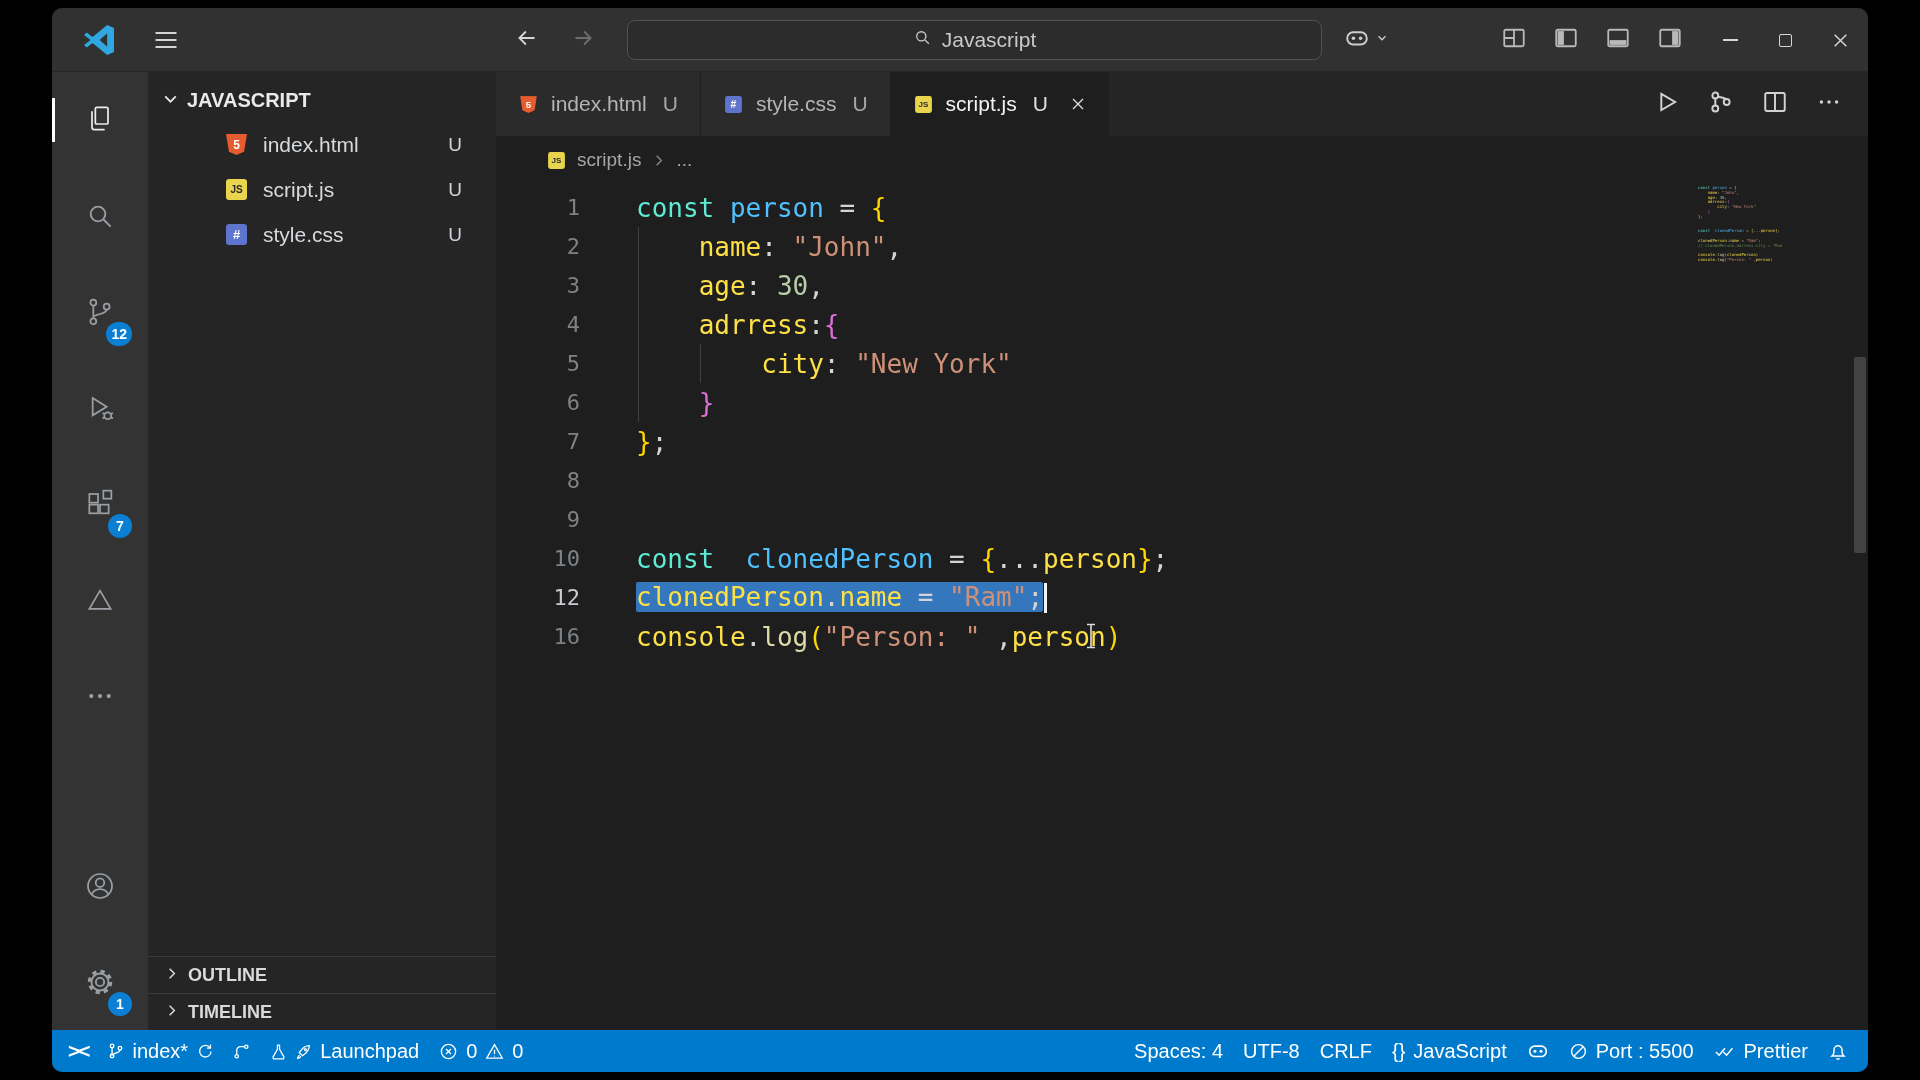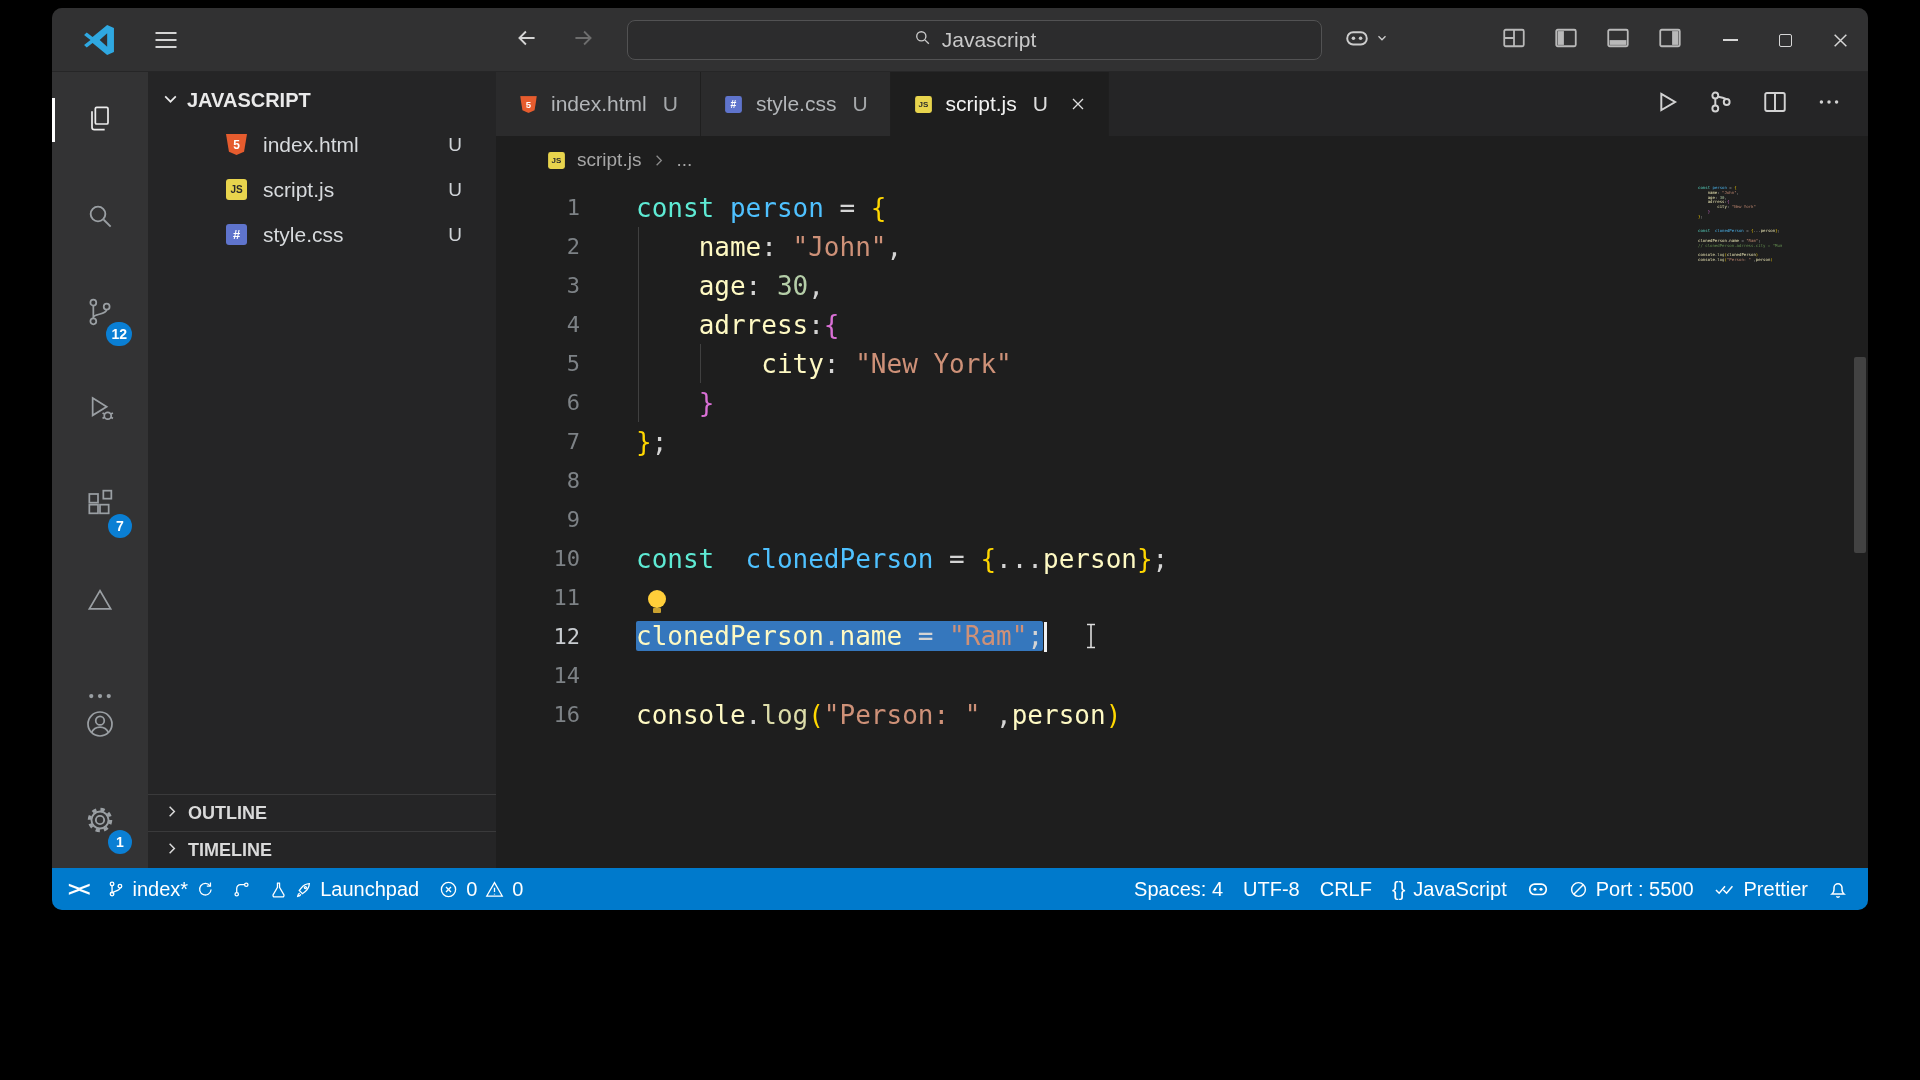--- a/index.html
+++ b/index.html
@@ -1,19 +1,19 @@
 <!DOCTYPE html>
 <html><head>
 <meta charset="utf-8">
 <style>
   * { margin:0; padding:0; box-sizing:border-box; }
   html,body { width:1920px; height:1080px; background:#000; overflow:hidden;
               font-family:"Liberation Sans","DejaVu Sans",sans-serif; }
 
-  .window { position:absolute; left:52px; top:8px; width:1816px; height:902px;
+  .window { position:absolute; left:52px; top:8px; width:1816px; height:1064px;
             background:#1e1e1e; border-radius:10px; overflow:hidden;
             display:flex; flex-direction:column; }
 
   
   .titlebar { height:64px; flex:0 0 auto; background:#313132; position:relative;
               display:flex; align-items:center; border-bottom:1px solid #262627; color:#d4d4d4; }
   .logo { margin-left:30px; display:flex; }
   .menu-icon { margin-left:36px; display:flex; }
   .nav { position:absolute; left:462px; top:0; height:64px; display:flex; align-items:center; gap:30px; }
   .nav .fwd { color:#6d6d6d; }
@@ -77,21 +77,21 @@
                  padding-left:50px; color:#a6a6a6; font-size:19px; background:#1e1e1e; }
   .crumb-sep { color:#8a8a8a; display:flex; }
 
   
   .code-area { position:relative; flex:1; overflow:hidden; padding-top:4px;
                font-family:"DejaVu Sans Mono",monospace; font-size:26px; }
   .code-line { display:flex; height:39px; align-items:center; }
   .ln { flex:0 0 140px; text-align:right; padding-right:56px; color:#7d8286; font-size:22px; }
   .code-line.active .ln { color:#c9cdd1; }
   .code { white-space:pre; }
-  .tok-kw{color:#5eead4}.tok-var{color:#fef9c3}.tok-cvar{color:#4fc1ff}
+  .tok-kw{color:#5eead4}.tok-var{color:#fde047}.tok-cvar{color:#4fc1ff}
   .tok-str{color:#ce9178}.tok-num{color:#b5cea8}.tok-def{color:#d4d4d4}
   .tok-b1{color:#ffd700}.tok-b2{color:#da70d6}.tok-com{color:#6a9955}.tok-fn{color:#dcdcaa}
   .selection { background:#3577bd; border-radius:2px; }
   .caret { display:inline-block; width:2.5px; height:30px; background:#f1f1f1;
            vertical-align:middle; margin-left:1px; }
   .bulb { display:inline-block; width:18px; height:18px; border-radius:50%;
           background:#ffce3a; position:relative; vertical-align:middle; margin-left:12px; }
   .bulb::after { content:''; position:absolute; left:5px; bottom:-5px; width:8px; height:5px;
                  background:#c9a12f; border-radius:1px; }
   .indent-guide { position:absolute; width:1px; background:#404040; }
@@ -415,31 +415,23 @@
               <span class="code"></span>
             </div>
             <div class="code-line">
               <span class="ln">9</span>
               <span class="code"></span>
             </div>
             <div class="code-line">
               <span class="ln">10</span>
               <span class="code"><span class="tok-kw">const</span><span class="tok-def">  </span><span class="tok-cvar">clonedPerson</span><span class="tok-def"> = </span><span class="tok-b1">{</span><span class="tok-def">...</span><span class="tok-var">person</span><span class="tok-b1">}</span><span class="tok-def">;</span></span>
             </div>
-            <div class="code-line">
-              <span class="ln">11</span>
-              <span class="code"><span class="bulb"></span></span>
-            </div>
             <div class="code-line active">
               <span class="ln">12</span>
               <span class="code"><span class="selection"><span class="tok-var">clonedPerson</span><span class="tok-def">.</span><span class="tok-var">name</span><span class="tok-def"> = </span><span class="tok-str">"Ram"</span><span class="tok-def">;</span></span><span class="caret"></span></span>
-            </div>
-            <div class="code-line">
-              <span class="ln">14</span>
-              <span class="code"></span>
             </div>
             <div class="code-line">
               <span class="ln">16</span>
               <span class="code"><span class="tok-var">console</span><span class="tok-def">.</span><span class="tok-fn">log</span><span class="tok-b1">(</span><span class="tok-str">"Person: "</span><span class="tok-def"> ,</span><span class="tok-var">person</span><span class="tok-b1">)</span></span>
             </div>
           </div>
         <div class="indent-guide guide-1"></div>
         <div class="indent-guide guide-2"></div>
         <div class="minimap">
           <div>

